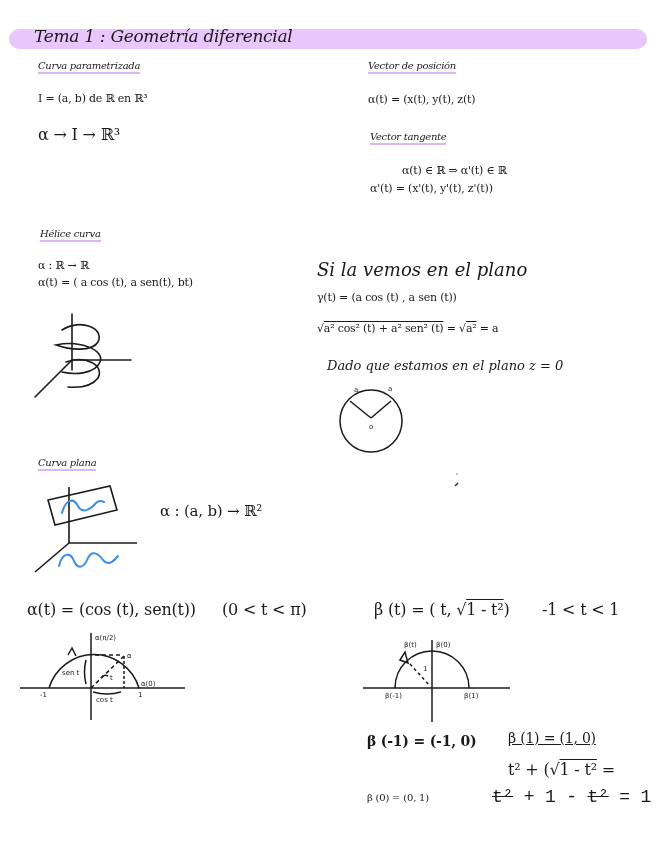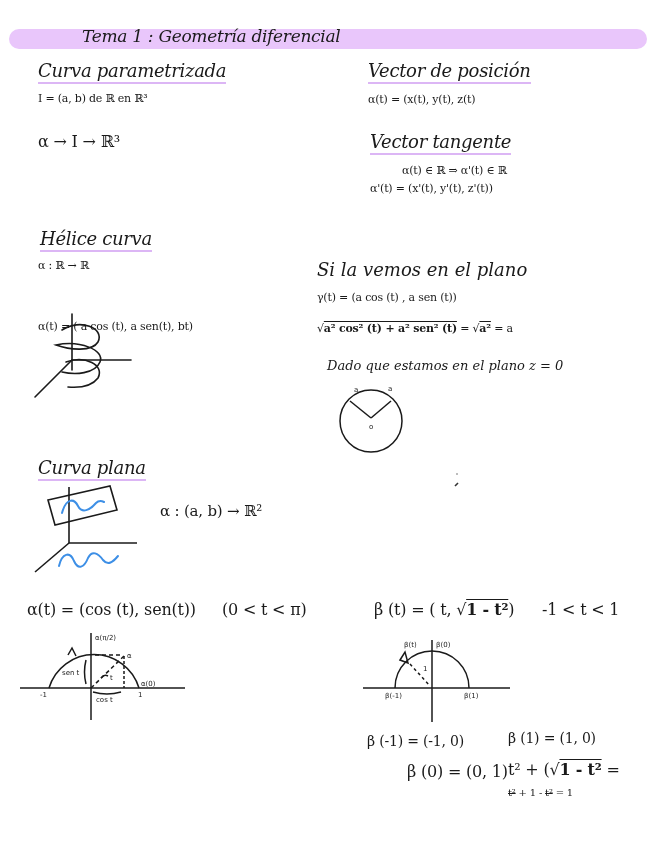--- a/index.html
+++ b/index.html
@@ -2,51 +2,51 @@
 <html><head>
 <meta charset="utf-8">
 <style>
   html, body { margin: 0; padding: 0; background: #ffffff; }
   body { width: 656px; height: 848px; position: relative; overflow: hidden;
          font-family: "DejaVu Sans", sans-serif; color: #1a1a1a; }
   .abs { position: absolute; white-space: nowrap; }
   .banner { position: absolute; left: 9px; top: 29px; width: 638px; height: 20px;
             border-radius: 10px; }
   .banner-text { position: absolute; left: 34px; top: 26px; font-size: 17px;
-                 font-family: "DejaVu Serif", serif; font-style: italic; letter-spacing: -0.3px; margin-left: 48px; }
-  .heading { font-size: 18px; font-family: "DejaVu Serif", serif; font-style: italic;
+                 font-family: "DejaVu Serif", serif; font-style: italic; letter-spacing: -0.3px; }
+  .heading { font-size: 10px; font-family: "DejaVu Serif", serif; font-style: italic;
              padding-bottom: 1px; border-bottom: 2px solid; letter-spacing: -0.3px; }
   .math { font-size: 11px; font-family: "DejaVu Serif", serif; letter-spacing: -0.2px; }
   .math-lg { font-size: 16px; font-family: "DejaVu Serif", serif; letter-spacing: -0.2px; }
   .note { font-size: 14px; font-family: "DejaVu Serif", serif; font-style: italic; }
   svg { position: absolute; overflow: visible; }
-  .ov { text-decoration: overline; font-weight: bold; }
+  .ov { text-decoration: overline; }
   .strike { text-decoration: line-through; }
   .lbl { font-size: 7px; font-family: "DejaVu Sans", sans-serif; fill: #1a1a1a; }
 </style>
 </head>
 <body>
 
 <div class="banner" id="banner" style="background: rgb(233, 198, 251);"></div>
 <div class="banner-text">Tema 1 : Geometría diferencial</div>
 
 <div class="abs heading hl" style="left: 38px; top: 60px; border-bottom-color: rgb(220, 182, 245);">Curva parametrizada</div>
 <div class="abs math" style="left:38px; top:92px;">I = (a, b) de ℝ en ℝ³</div>
-<div class="abs math-lg" style="left:38px; top:132px;">α → I → ℝ³</div>
+<div class="abs math-lg" style="left:38px; top:125px;">α → I → ℝ³</div>
 
 <div class="abs heading hl" style="left: 368px; top: 60px; border-bottom-color: rgb(220, 182, 245);">Vector de posición</div>
 <div class="abs math" style="left:368px; top:93px;">α(t) = (x(t), y(t), z(t)</div>
 
 <div class="abs heading hl" style="left: 370px; top: 131px; border-bottom-color: rgb(220, 182, 245);">Vector tangente</div>
 <div class="abs math" style="left:370px; top:164px;margin-left:32px;">α(t) ∈ ℝ ⇒ α'(t) ∈ ℝ</div>
 <div class="abs math" style="left:370px; top:182px;">α'(t) = (x'(t), y'(t), z'(t))</div>
 
 <div class="abs heading hl" style="left: 40px; top: 228px; border-bottom-color: rgb(220, 182, 245);">Hélice curva</div>
 <div class="abs math" style="left:38px; top:259px;">α : ℝ → ℝ</div>
-<div class="abs math" style="left:38px; top:276px;margin-top:44px;">α(t) = ( a cos (t), a sen(t), bt)</div>
+<div class="abs math" style="left:38px; top:276px;">α(t) = ( a cos (t), a sen(t), bt)</div>
 
 <svg style="left:0; top:0;" width="656" height="848">
   <g fill="none" stroke="#1a1a1a" stroke-width="1.6" stroke-linecap="round">
     <line x1="72" y1="314" x2="72" y2="370"></line>
     <line x1="72" y1="360" x2="131" y2="360"></line>
     <line x1="72" y1="360" x2="35" y2="397"></line>
     <path d="M62 330 C80 318, 105 328, 98 342 C92 352, 70 350, 56 345 C80 340, 105 350, 100 362 C95 374, 75 375, 62 372"></path>
     <path d="M66 362 C85 355, 105 365, 98 378 C92 386, 80 388, 68 387"></path>
   </g>
 </svg>
@@ -128,21 +128,21 @@
     <path d="M400 660 L405 652 L408 663 Z"></path>
     <line x1="410" y1="664" x2="430" y2="686" stroke-dasharray="3,3"></line>
   </g>
   <text class="lbl" x="404" y="647">β(t)</text>
   <text class="lbl" x="436" y="647">β(0)</text>
   <text class="lbl" x="385" y="698">β(-1)</text>
   <text class="lbl" x="464" y="698">β(1)</text>
   <text class="lbl" x="423" y="671">1</text>
 </svg>
 
-<div class="abs math-lg" style="left:367px; top:733px; font-size:14px;">β (-1) = (-1, 0)</div>
-<div class="abs math-lg" style="left:367px; top:762px; font-size:16px;margin-left:40px;">β (0) = (0, 1)</div>
-<div class="abs math-lg" style="left:508px; top:730px; font-size:14px;">β (1) = (1, 0)</div>
+<div class="abs math-lg" style="left:367px; top:733px; font-size:14px;font-weight:bold;">β (-1) = (-1, 0)</div>
+<div class="abs math-lg" style="left:367px; top:792px; font-size:10px;">β (0) = (0, 1)</div>
+<div class="abs math-lg" style="left:508px; top:730px; font-size:14px;text-decoration:underline;">β (1) = (1, 0)</div>
 <div class="abs math-lg" style="left:508px; top:760px; font-size:16px;">
   <span>t² + (√</span><span class="ov">1 - t²</span><span> =</span>
 </div>
-<div class="abs math-lg" style="left:508px; top:787px; font-size:10px;">
+<div class="abs math-lg" style="left:492px; top:787px; font-size:18px;font-family:Liberation Mono, monospace;">
   <span class="strike">t²</span><span> + 1 - </span><span class="strike">t²</span><span> = 1</span>
 </div>
 
 </body></html>

